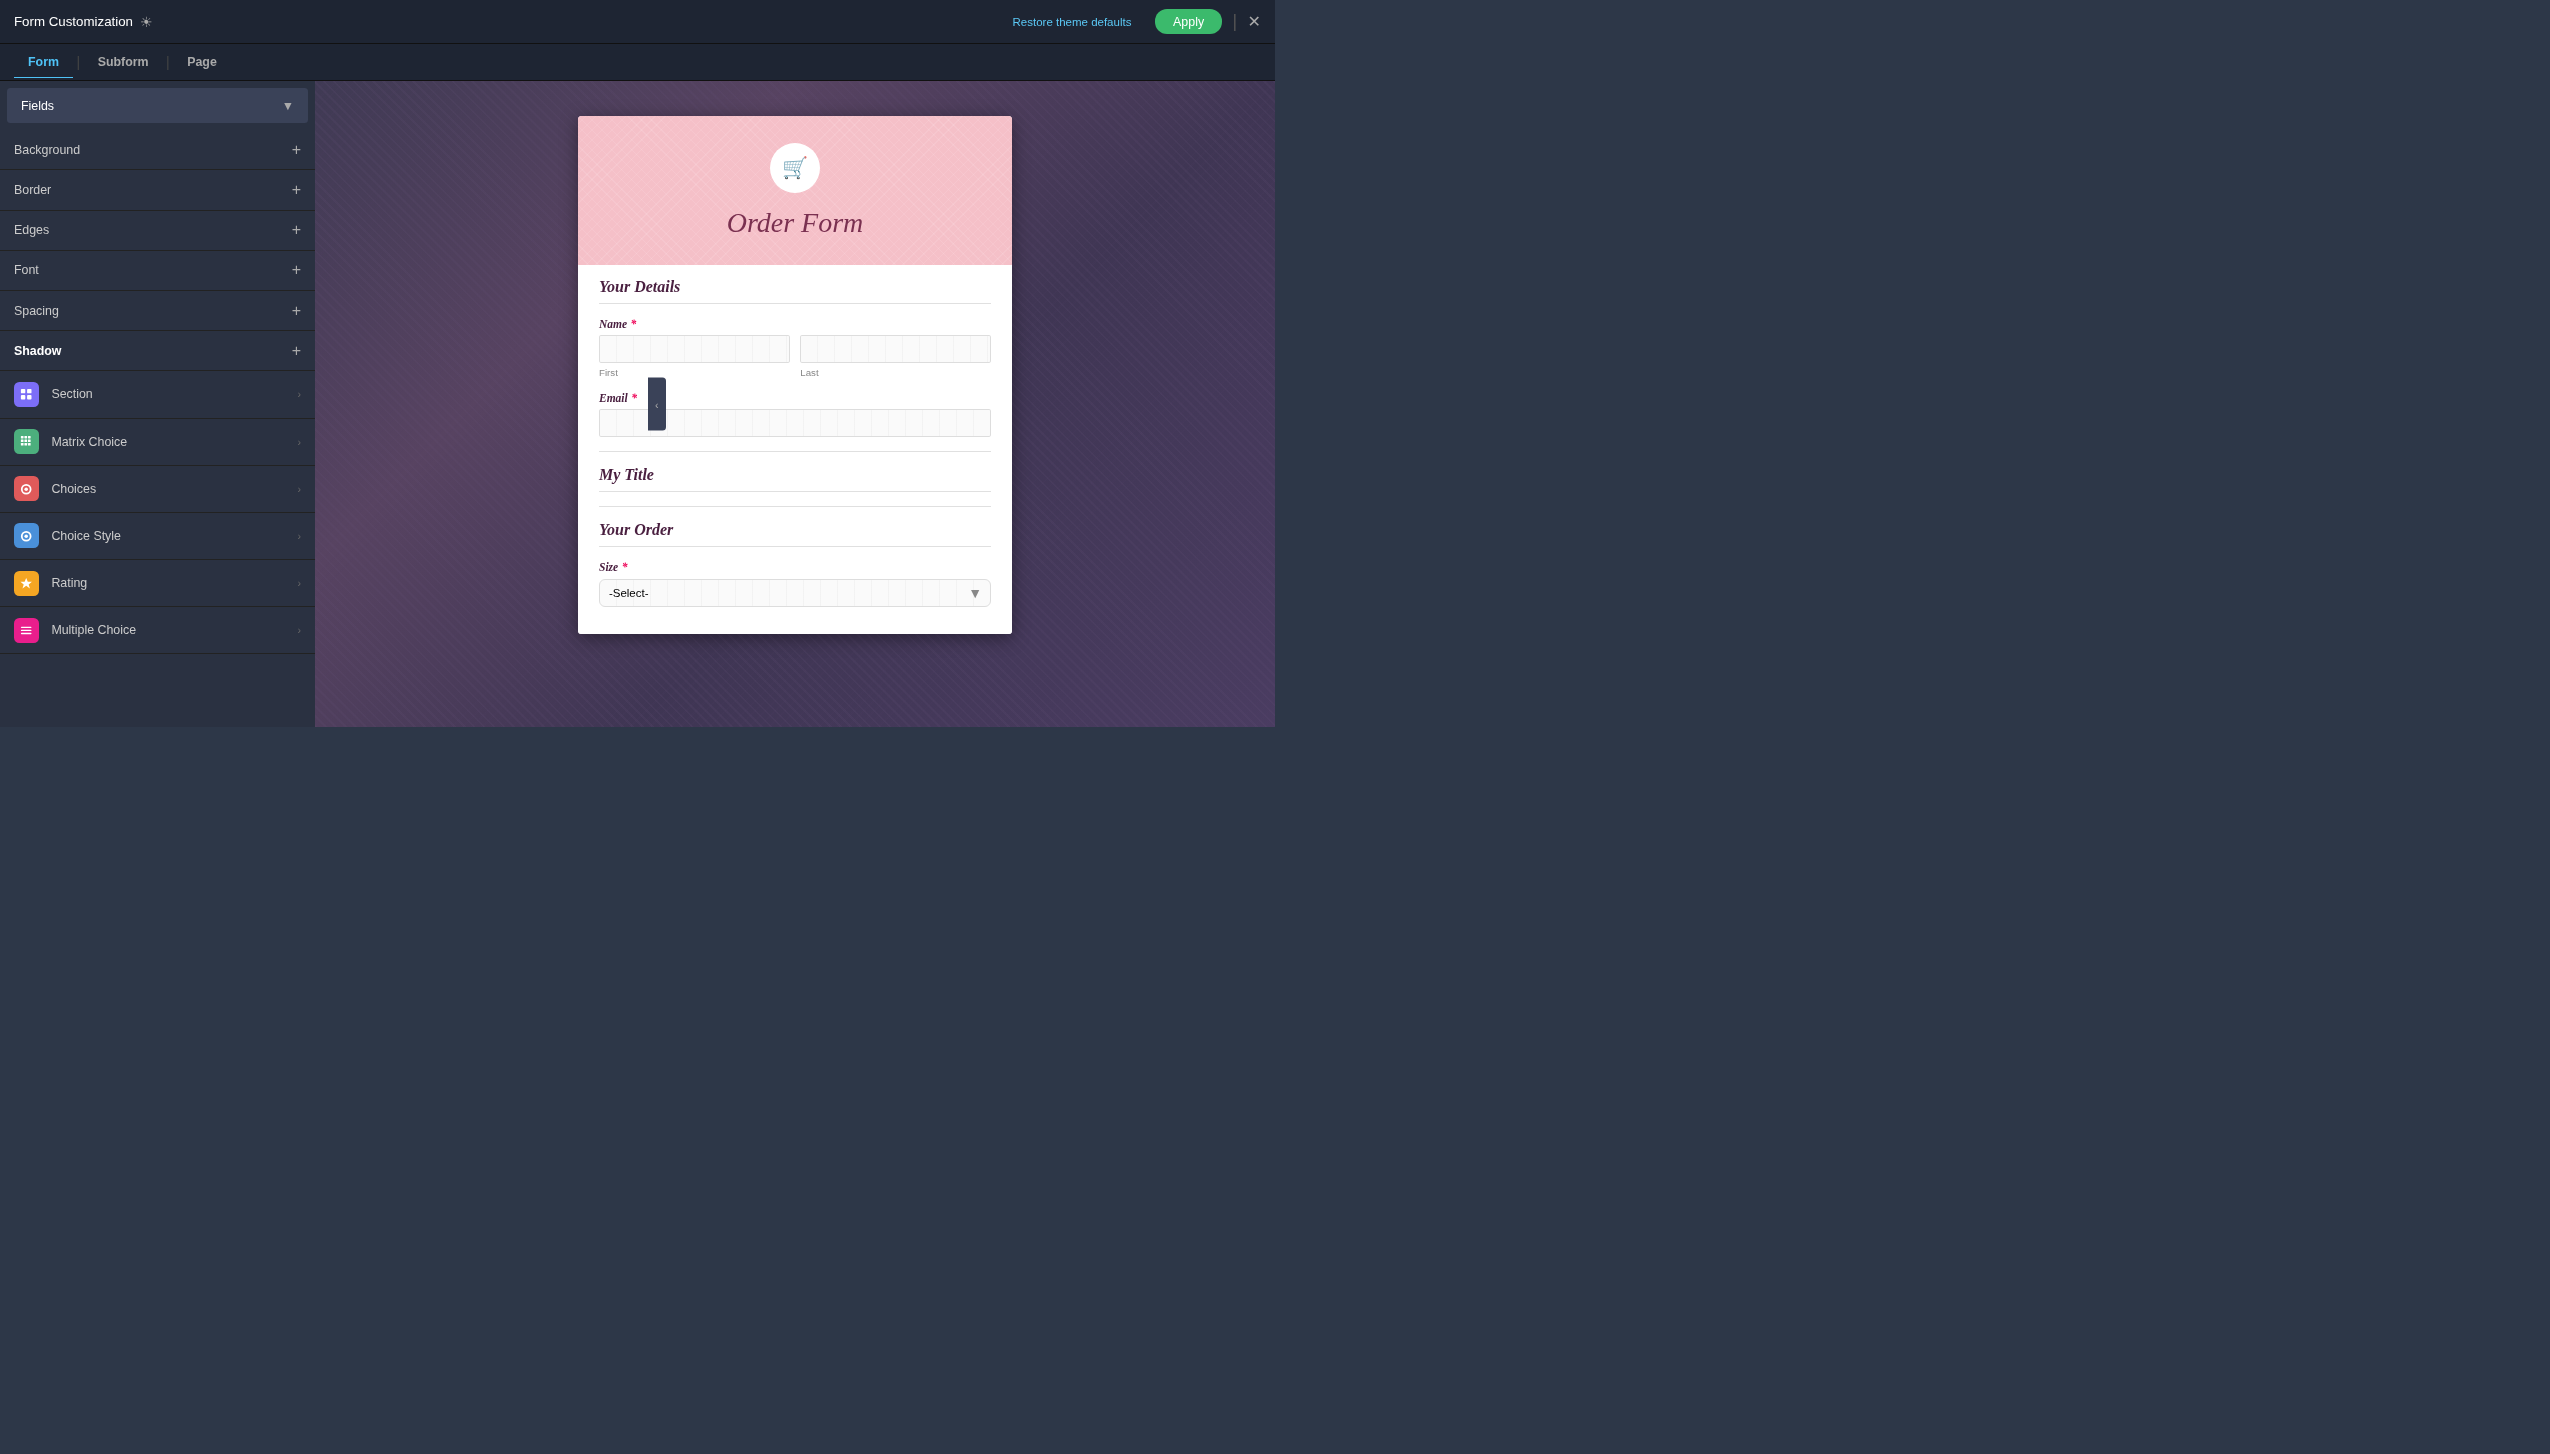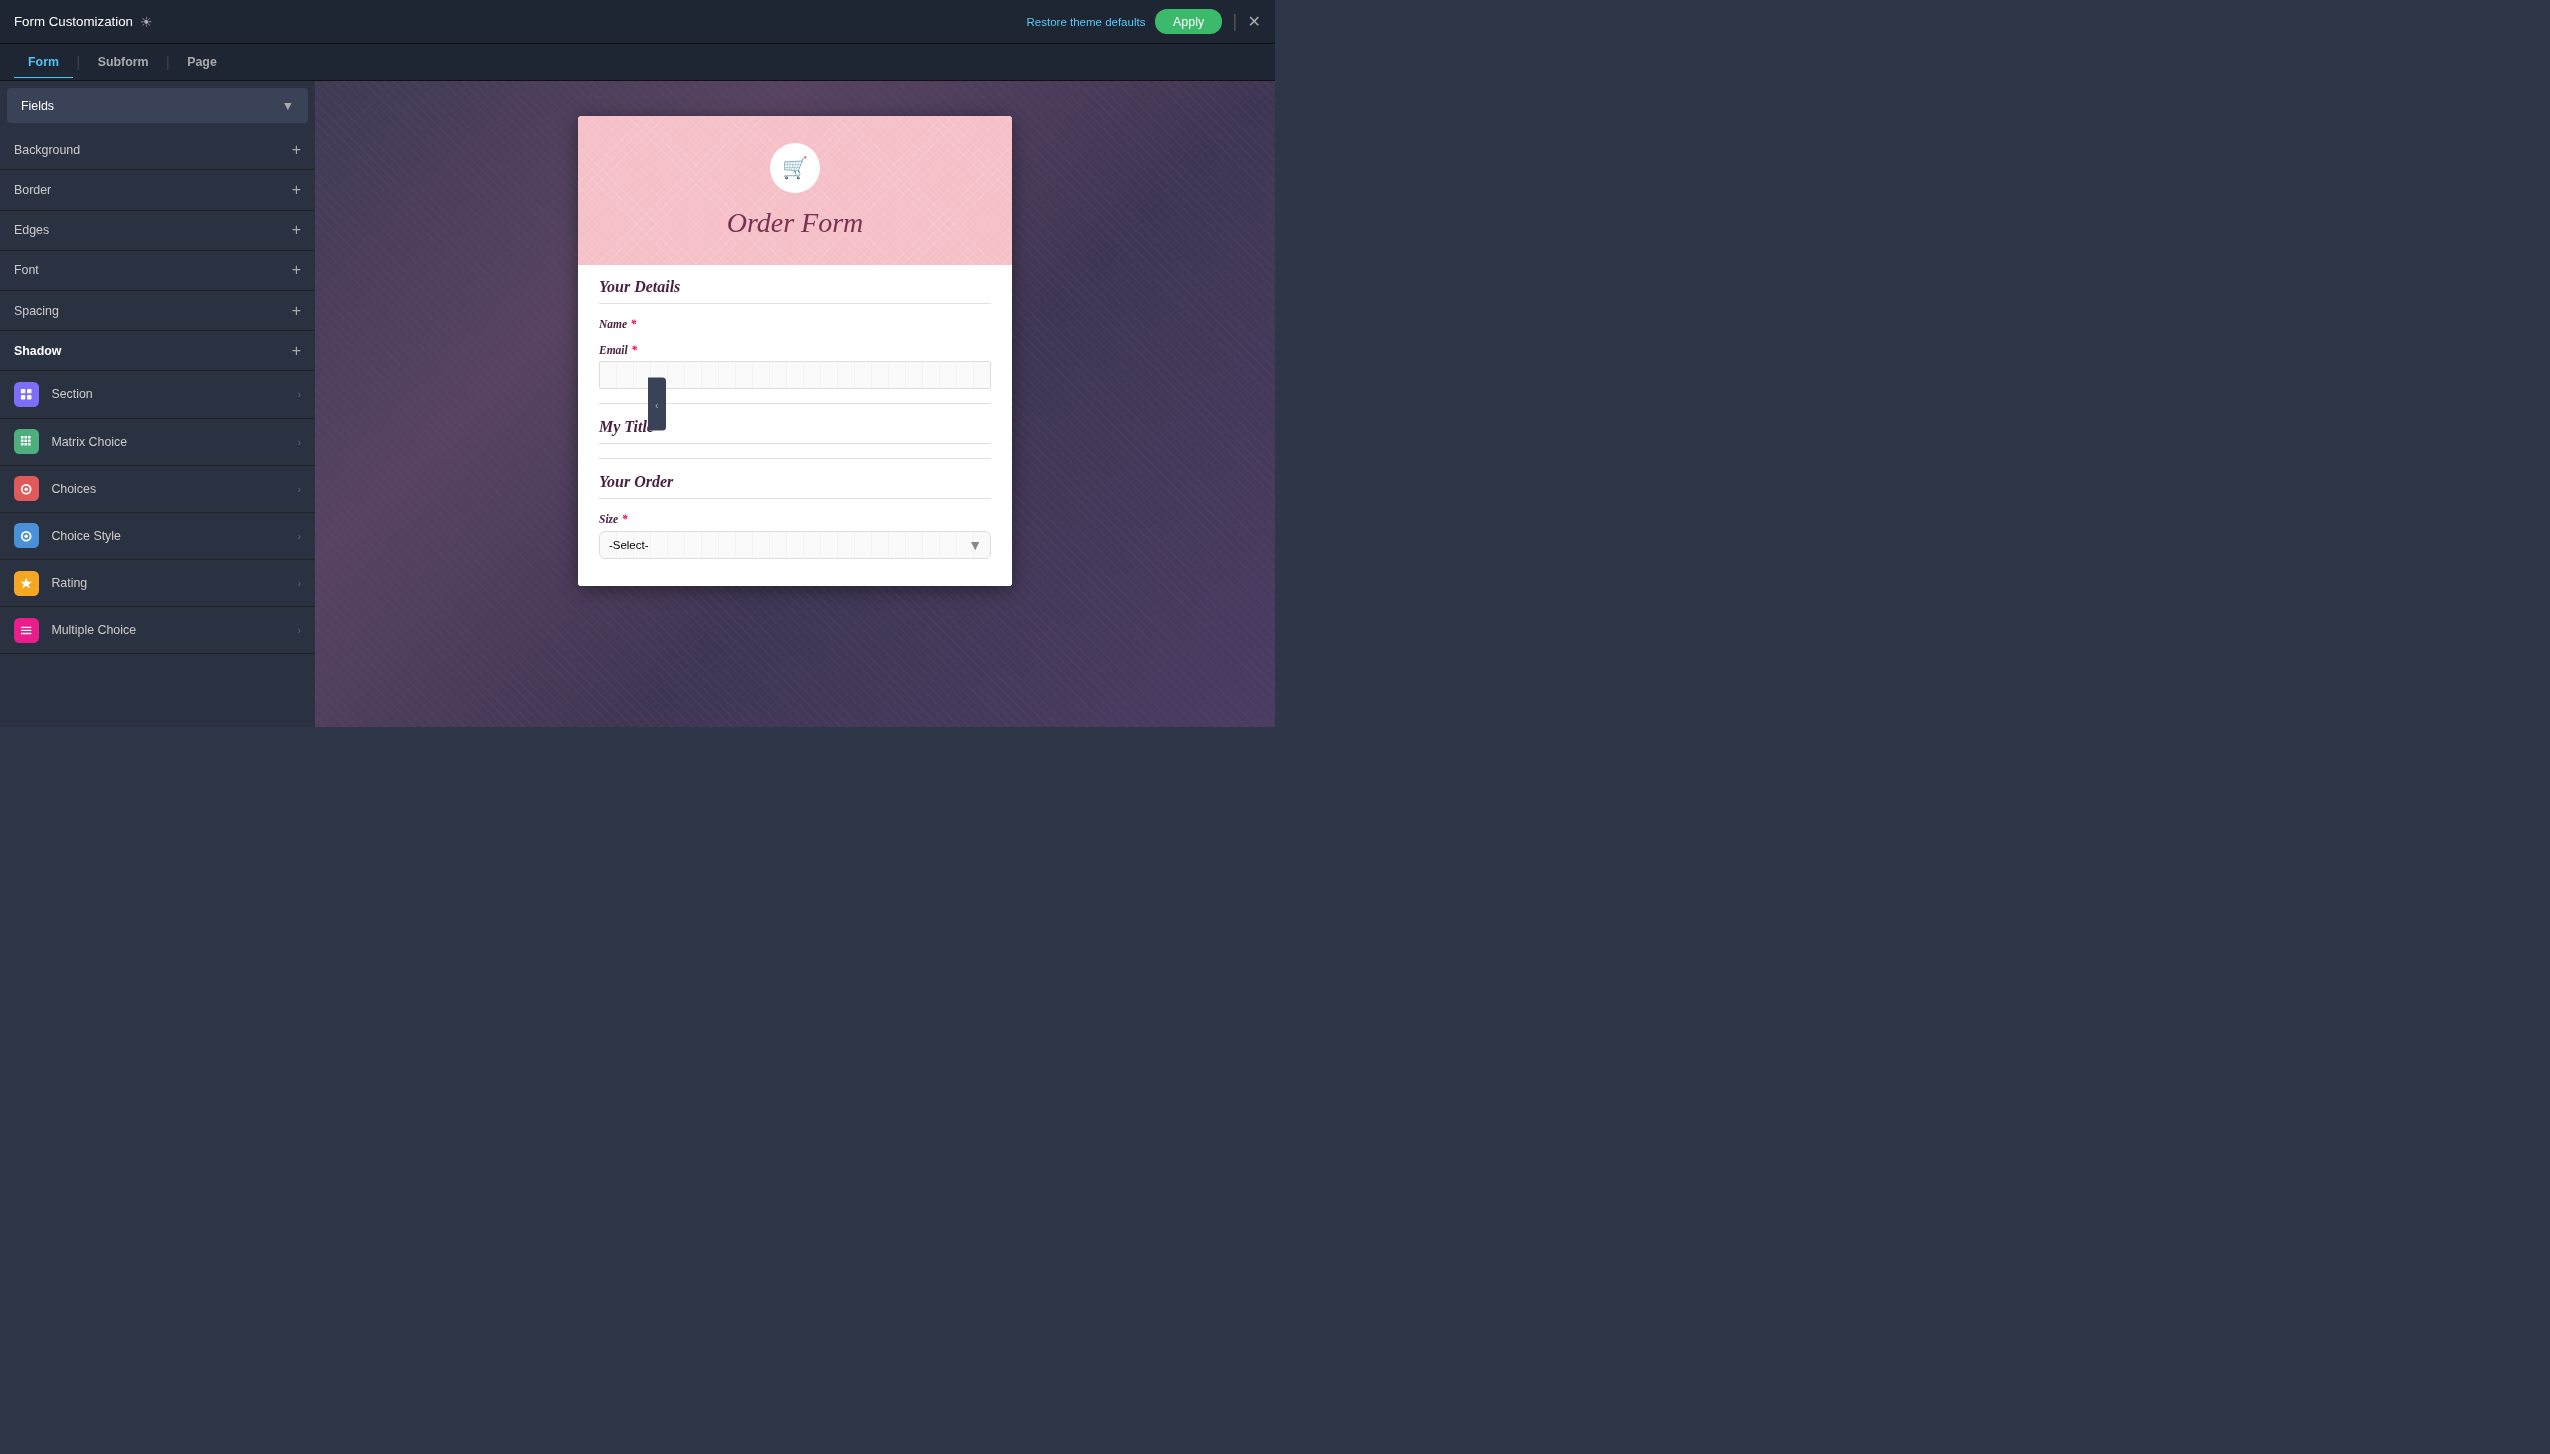--- a/index.html
+++ b/index.html
@@ -24,21 +24,21 @@
     .header-sun-icon {
       color: #aaa;
       font-size: 14px;
       margin-right: auto;
     }
     .header-restore {
       color: #5bc8f5;
       font-size: 11.5px;
       text-decoration: none;
       cursor: pointer;
-      margin-right: 10px;
+      margin-right: 24px;
     }
     .header-apply-btn {
       background: #3bba6c;
       color: #fff;
       border: none;
       border-radius: 12px;
       padding: 5.3px 17.7px;
       font-size: 12.4px;
       cursor: pointer;
       font-weight: 500;
@@ -503,20 +503,30 @@
       </div>
 
       <div class="form-body">
 
         <div class="form-section-title">Your Details</div>
 
         <div class="form-field-group">
           <div class="form-field-label">
             <span>Name</span>
             <span class="required-star">*</span>
+          </div>
+          <div class="name-fields">
+            <div class="name-field">
+              <input type="text" class="form-input" style="">
+              <div class="name-sub-label">First</div>
+            </div>
+            <div class="name-field">
+              <input type="text" class="form-input" style="">
+              <div class="name-sub-label">Last</div>
+            </div>
           </div>
         </div>
 
         <div class="form-field-group">
           <div class="form-field-label">
             <span>Email</span>
             <span class="required-star">*</span>
           </div>
           <input type="email" class="form-input" style="">
         </div>

